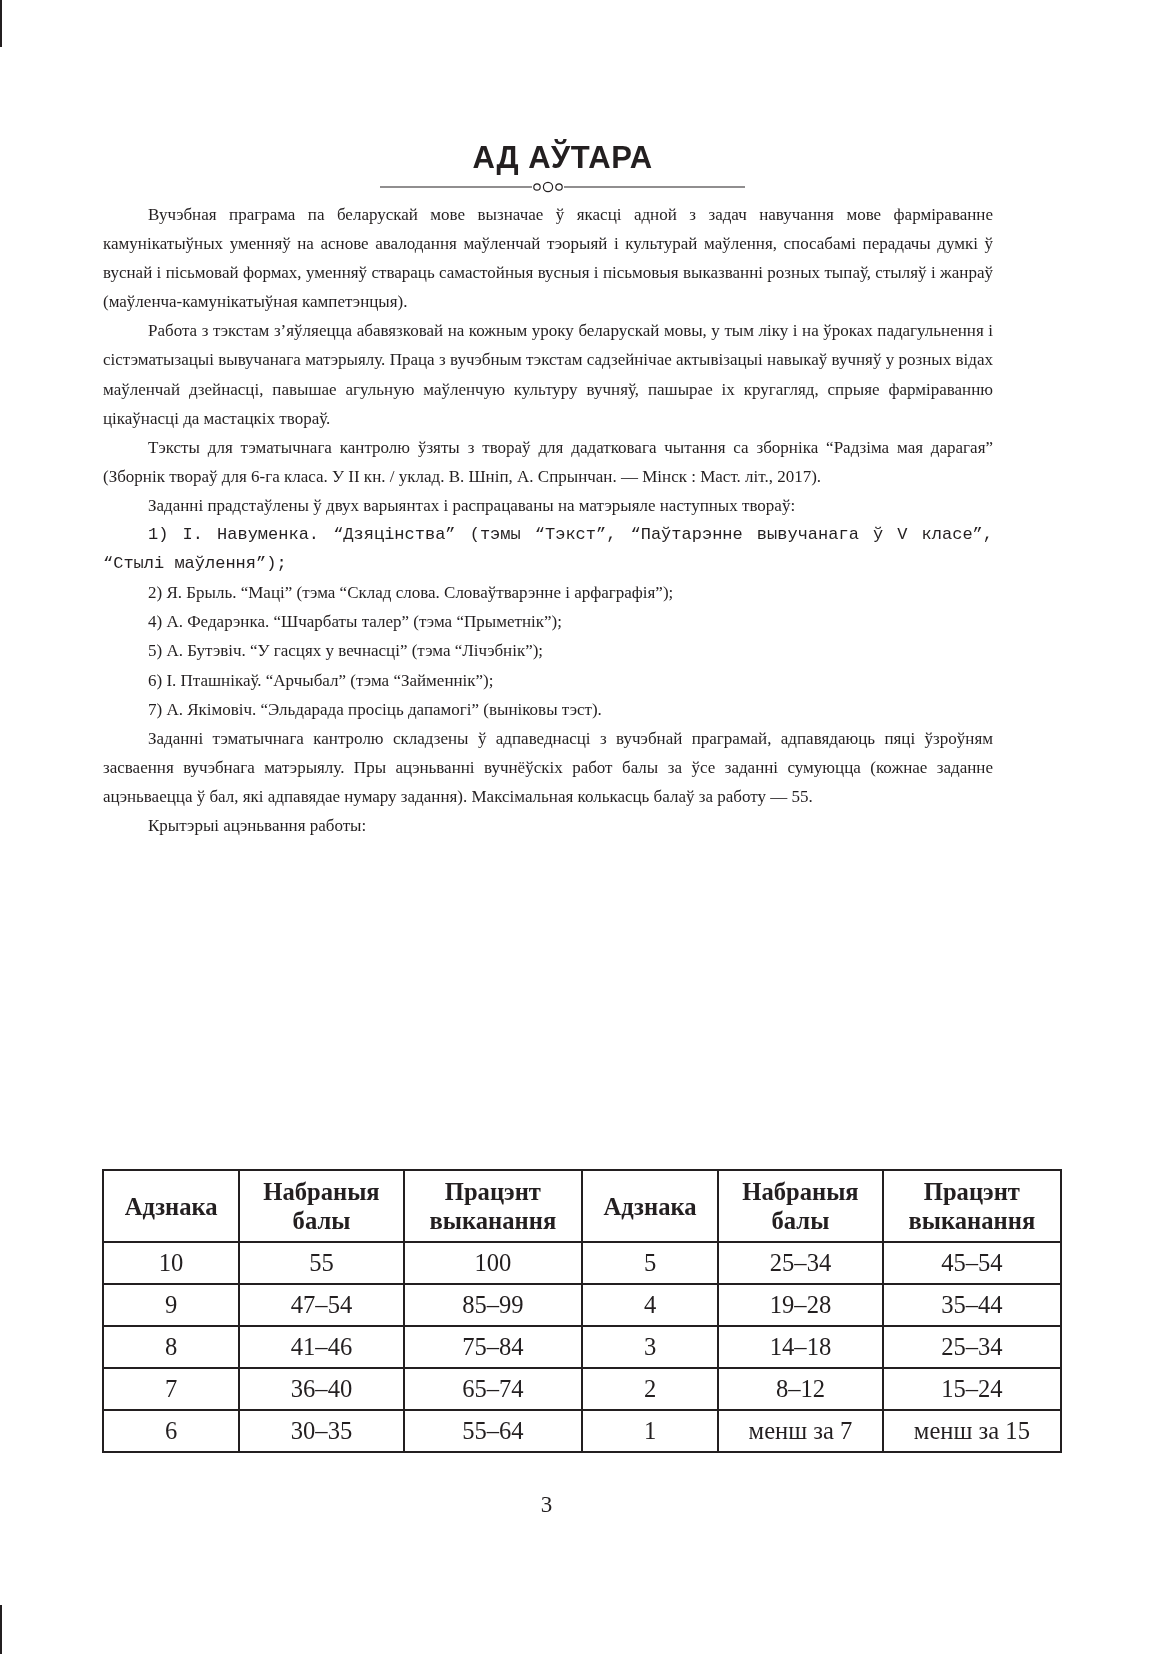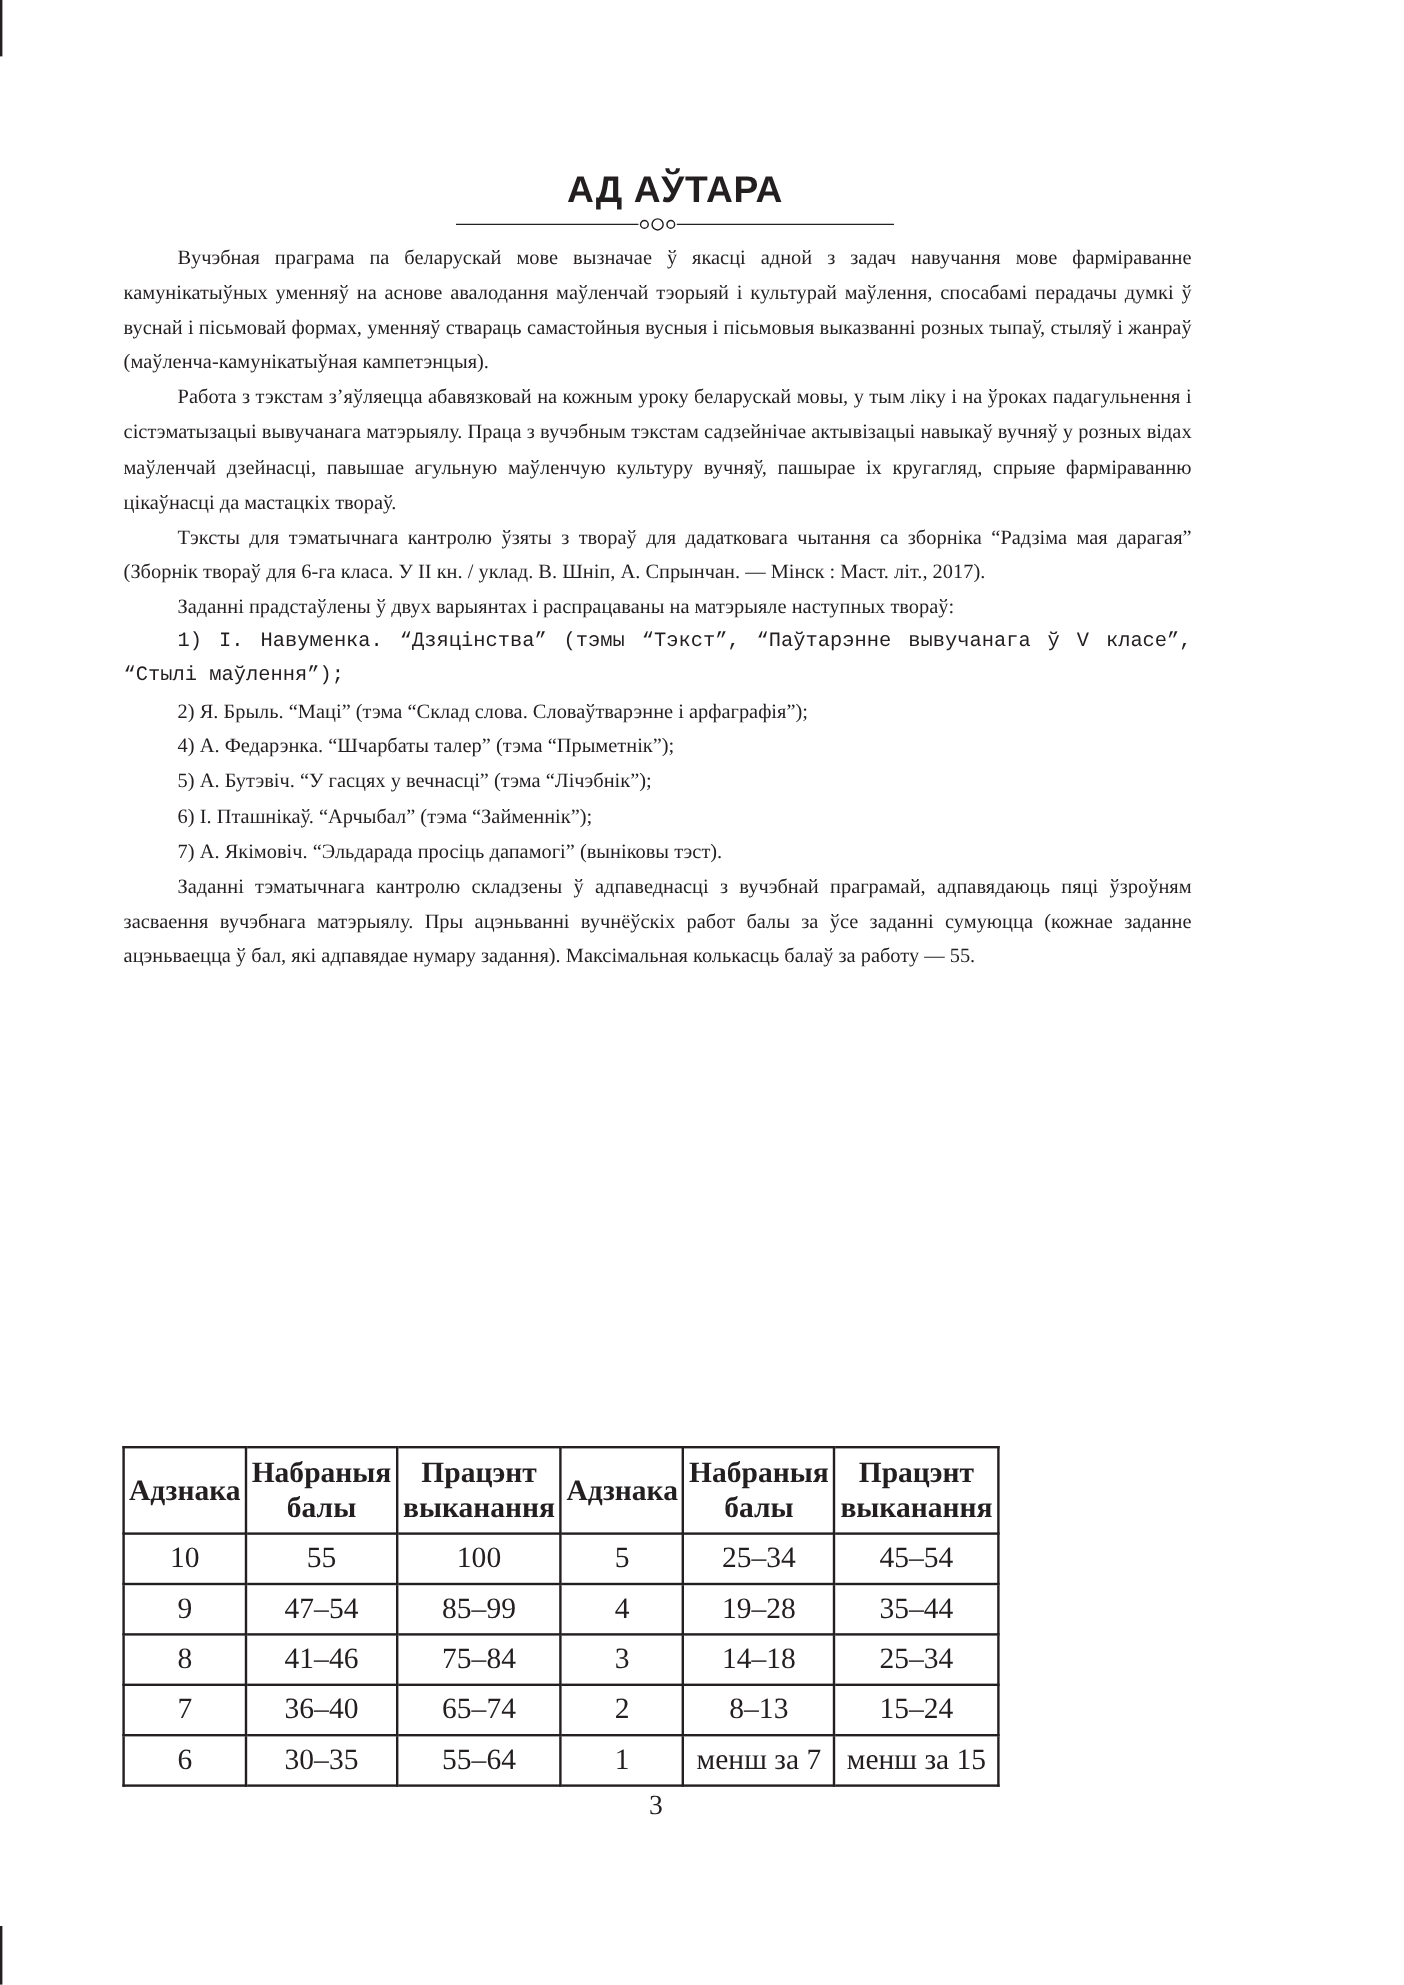--- a/index.html
+++ b/index.html
@@ -14,22 +14,22 @@
            font-size: 31px; letter-spacing: 0.5px; color: #231f20; padding-left: 16px; }
   .ornament { position: absolute; top: 180px; left: 380px; width: 365px; height: 14px; }
 
   .body-text { position: absolute; top: 200px; left: 103px; width: 890px;
                font-size: 17px; line-height: 29.1px; text-align: justify; }
   .para { margin: 0; text-indent: 45px; }
   .list-item { margin: 0; padding-left: 45px; text-indent: 0; }
   .list-item.wrap { padding-left: 0; text-indent: 45px; font-family: Liberation Mono, monospace; }
   .lead { margin: 0; text-indent: 45px; }
 
-  table.grades { position: absolute; top: 1169px; left: 102px; width: 731px;
-                 border-collapse: collapse; font-size: 24.6px; margin-top: 36px; }
+  table.grades { position: absolute; top: 1169px; left: 102px; width: 960px;
+                 border-collapse: collapse; font-size: 24.6px; }
   table.grades td, table.grades th { border: 2.5px solid #231f20; text-align: center;
                  vertical-align: middle; padding: 0; }
   table.grades th { font-weight: bold; height: 70px; line-height: 29px; font-size: 24.6px; }
   table.grades td { height: 40px; }
   .pagenum { position: absolute; top: 1492px; left: 0; width: 1093px; text-align: center;
              font-size: 23px; }
 </style>
 </head>
 <body>
 
@@ -51,20 +51,21 @@
   <p class="para">Работа з тэкстам з’яўляецца абавязковай на кожным уроку беларускай мовы, у тым ліку і на ўроках падагульнення і сістэматызацыі вывучанага матэрыялу. Праца з вучэбным тэкстам садзейнічае актывізацыі навыкаў вучняў у розных відах маўленчай дзейнасці, павышае агульную маўленчую культуру вучняў, пашырае іх кругагляд, спрыяе фарміраванню цікаўнасці да мастацкіх твораў.</p>
   <p class="para">Тэксты для тэматычнага кантролю ўзяты з твораў для дадатковага чытання са зборніка “Радзіма мая дарагая” (Зборнік твораў для 6-га класа. У II кн. / уклад. В. Шніп, А. Спрынчан. — Мінск : Маст. літ., 2017).</p>
   <p class="para">Заданні прадстаўлены ў двух варыянтах і распрацаваны на матэрыяле наступных твораў:</p>
   <p class="list-item wrap">1) І. Навуменка. “Дзяцінства” (тэмы “Тэкст”, “Паўтарэнне вывучанага ў V класе”, “Стылі маўлення”);</p>
   <p class="list-item">2) Я. Брыль. “Маці” (тэма “Склад слова. Словаўтварэнне і арфаграфія”);</p>
   <p class="list-item">4) А. Федарэнка. “Шчарбаты талер” (тэма “Прыметнік”);</p>
   <p class="list-item">5) А. Бутэвіч. “У гасцях у вечнасці” (тэма “Лічэбнік”);</p>
   <p class="list-item">6) І. Пташнікаў. “Арчыбал” (тэма “Займеннік”);</p>
   <p class="list-item">7) А. Якімовіч. “Эльдарада просіць дапамогі” (выніковы тэст).</p>
   <p class="para">Заданні тэматычнага кантролю складзены ў адпаведнасці з вучэбнай праграмай, адпавядаюць пяці ўзроўням засваення вучэбнага матэрыялу. Пры ацэньванні вучнёўскіх работ балы за ўсе заданні сумуюцца (кожнае заданне ацэньваецца ў бал, які адпавядае нумару задання). Максімальная колькасць балаў за работу — 55.</p>
+  <p class="lead">Крытэрыі ацэньвання работы:</p>
 </div>
 
 <table class="grades">
   <colgroup>
     <col style="width:120px">
       <col style="width:145px">
       <col style="width:157px">
     <col style="width:120px">
       <col style="width:145px">
       <col style="width:157px">
@@ -102,21 +103,21 @@
       <td>75–84</td>
       <td>3</td>
       <td>14–18</td>
       <td>25–34</td>
     </tr>
     <tr>
       <td>7</td>
       <td>36–40</td>
       <td>65–74</td>
       <td>2</td>
-      <td>8–13</td>
+      <td>8–12</td>
       <td>15–24</td>
     </tr>
     <tr>
       <td>6</td>
       <td>30–35</td>
       <td>55–64</td>
       <td>1</td>
       <td>менш за 7</td>
       <td>менш за 15</td>
     </tr>

